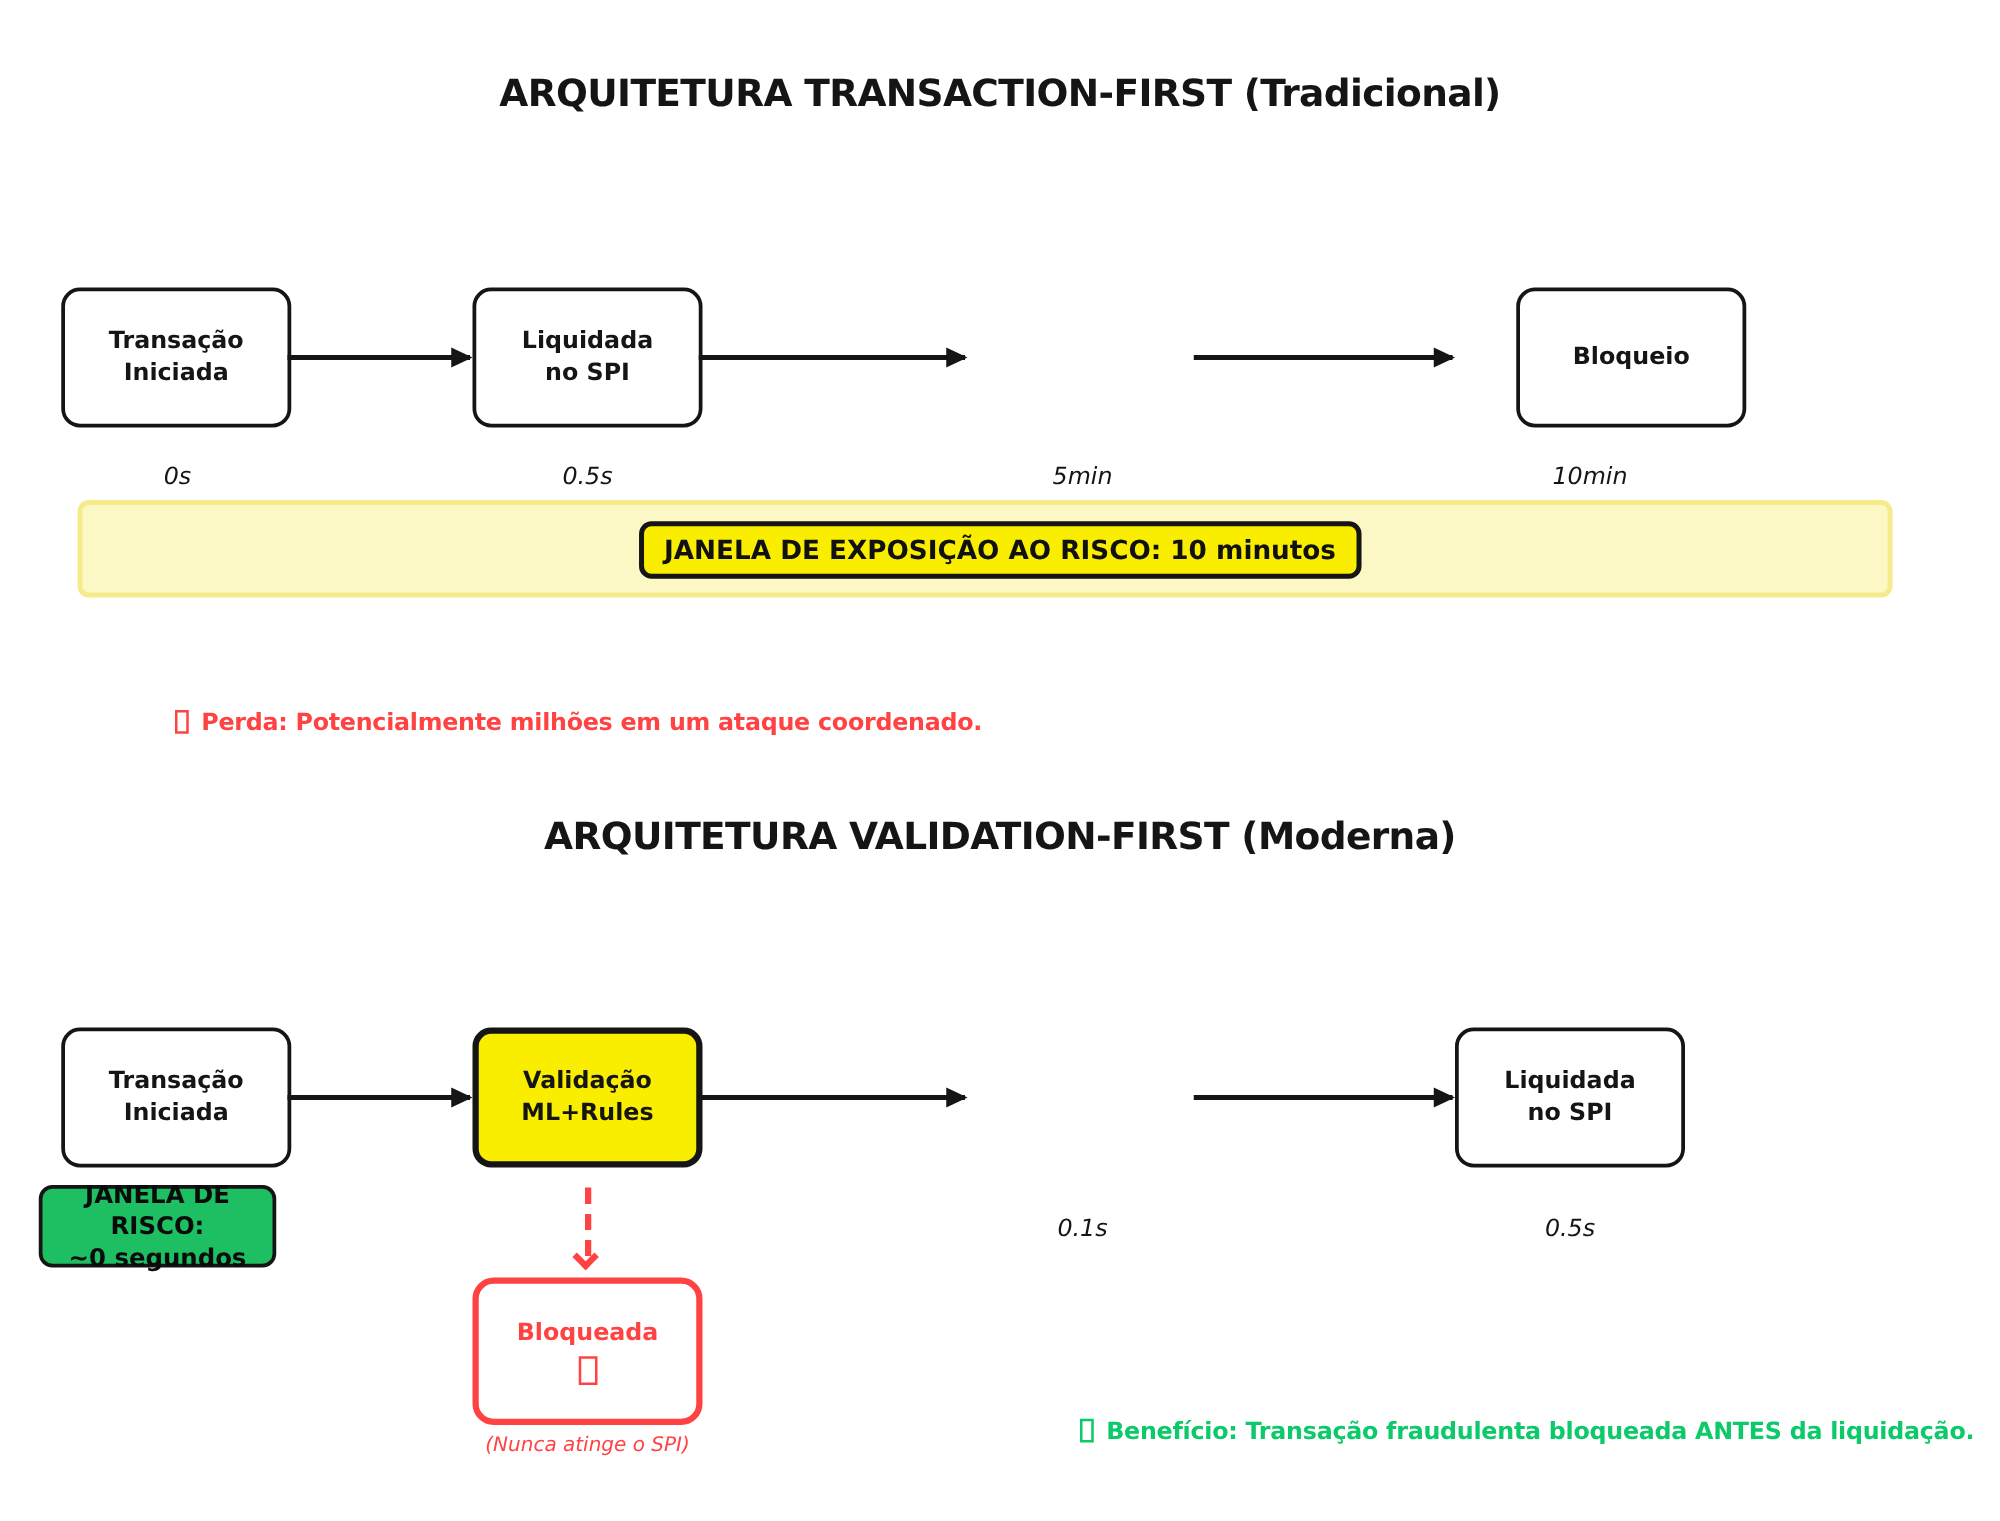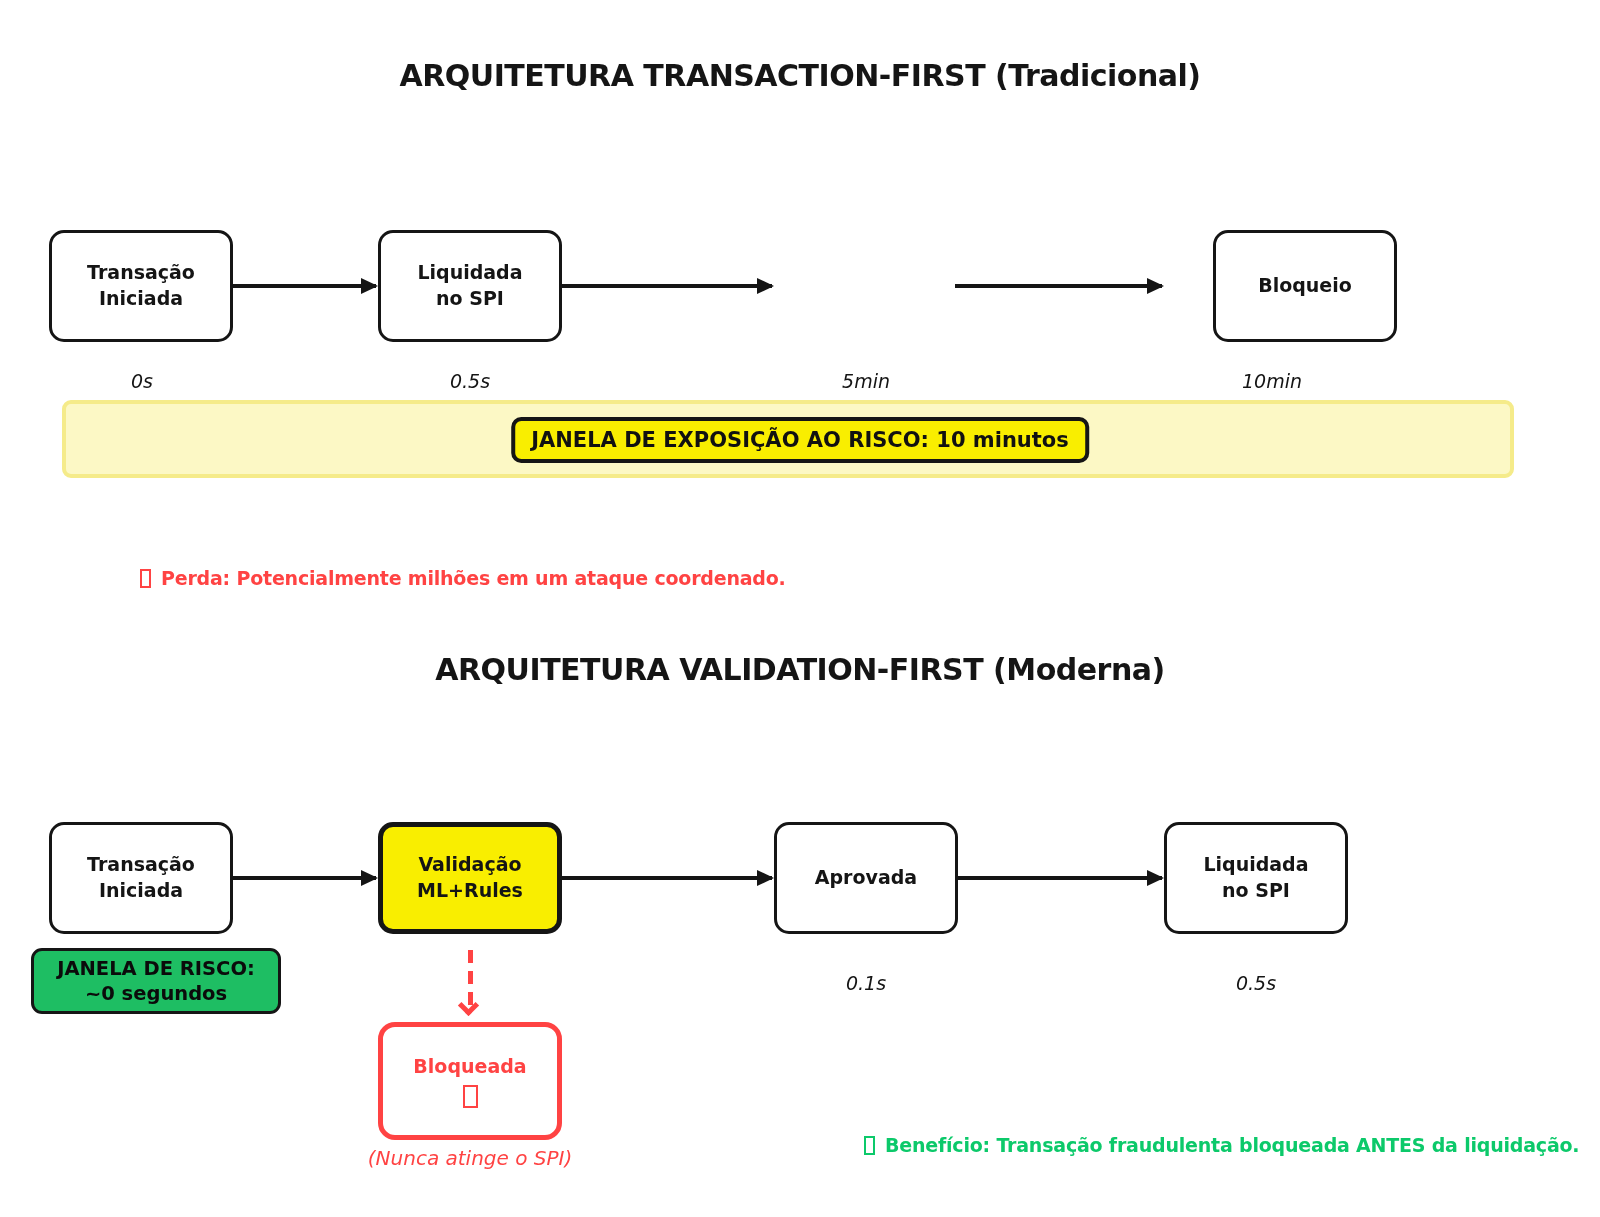--- a/index.html
+++ b/index.html
@@ -42,37 +42,37 @@
     padding:7px 16px;font-size:21px;font-weight:bold;white-space:nowrap;color:#111;
   }
   .note{position:absolute;font-size:19px;font-weight:bold;white-space:nowrap;letter-spacing:-0.2px;}
   .note.red{color:#FF4343;}
   .note.green{color:#0CC96A;}
   .tofu{
     display:inline-block;width:11px;height:19px;border:2px solid currentColor;
     margin-right:10px;vertical-align:-3px;box-sizing:border-box;
   }
   .riskwin{
-    position:absolute;left:31px;top:948px;width:250px;height:66px;
+    position:absolute;left:31px;top:948px;width:190px;height:66px;
     background:#1EBE63;border:3.5px solid #151515;border-radius:11px;box-sizing:border-box;
     display:flex;align-items:center;justify-content:center;text-align:center;
     font-size:19.5px;font-weight:bold;line-height:1.3;white-space:pre-line;color:#0b0b0b;
   }
   .dash{
     position:absolute;left:468px;top:950px;width:5px;height:58px;
     background:repeating-linear-gradient(180deg,#FF4343 0 13px,transparent 13px 21px);
   }
   .vhead{
     position:absolute;left:461px;top:998px;width:15px;height:15px;
     border-left:5px solid #FF4343;border-bottom:5px solid #FF4343;
     transform:rotate(-45deg);box-sizing:border-box;
   }
   .blocked-caption{
     position:absolute;left:470px;top:1146px;transform:translateX(-50%);
-    font-size:20px;font-style:italic;color:#FF4343;white-space:nowrap;
+    font-size:16px;font-style:italic;color:#FF4343;white-space:nowrap;
   }
   .blocked .tofu{width:15px;height:23px;margin:6px 0 0 0;border-width:2px;}
 </style>
 </head>
 <body>
 
 <div class="canvas">
 
   <div class="title" style="top:58px;">ARQUITETURA TRANSACTION-FIRST (Tradicional)</div>
 
@@ -101,21 +101,20 @@
   <div class="badge">JANELA DE EXPOSIÇÃO AO RISCO: 10 minutos</div>
 
   <div class="note red" style="left:140px;top:567px;"><span class="tofu"></span><span>Perda: Potencialmente milhões em um ataque coordenado.</span></div>
 
   <div class="title" style="top:652px;">ARQUITETURA VALIDATION-FIRST (Moderna)</div>
 
   <div class="node" style="left:49px;top:822px;">Transação
 Iniciada</div>
   <div class="node yellow" style="left:378px;top:822px;">Validação
 ML+Rules</div>
-  <div class="node" style="left:774px;top:822px;">Aprovada</div>
   <div class="node" style="left:1164px;top:822px;">Liquidada
 no SPI</div>
 
   <div class="arrow" style="left:230px;top:876px;width:146px;">
       <span class="head"></span>
     </div>
   <div class="arrow" style="left:559px;top:876px;width:213px;">
       <span class="head"></span>
     </div>
   <div class="arrow" style="left:955px;top:876px;width:207px;">

